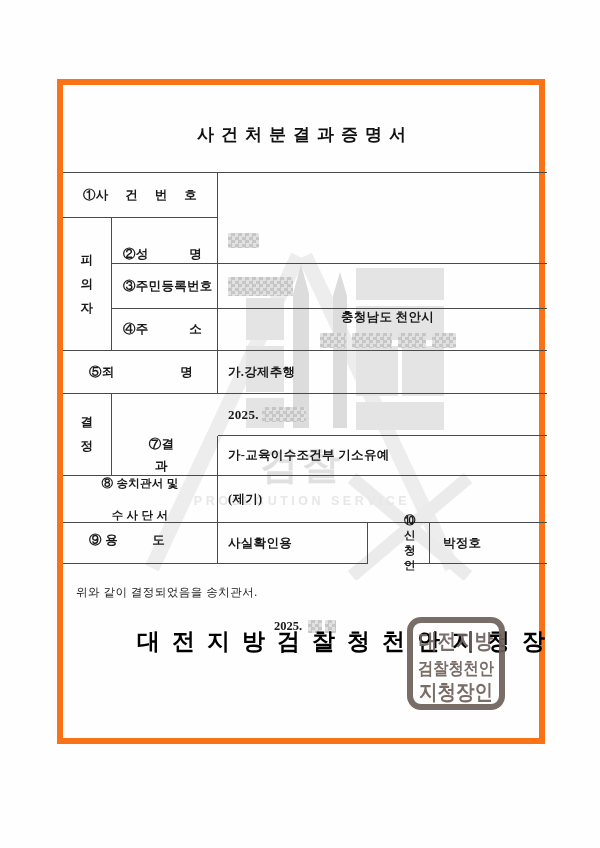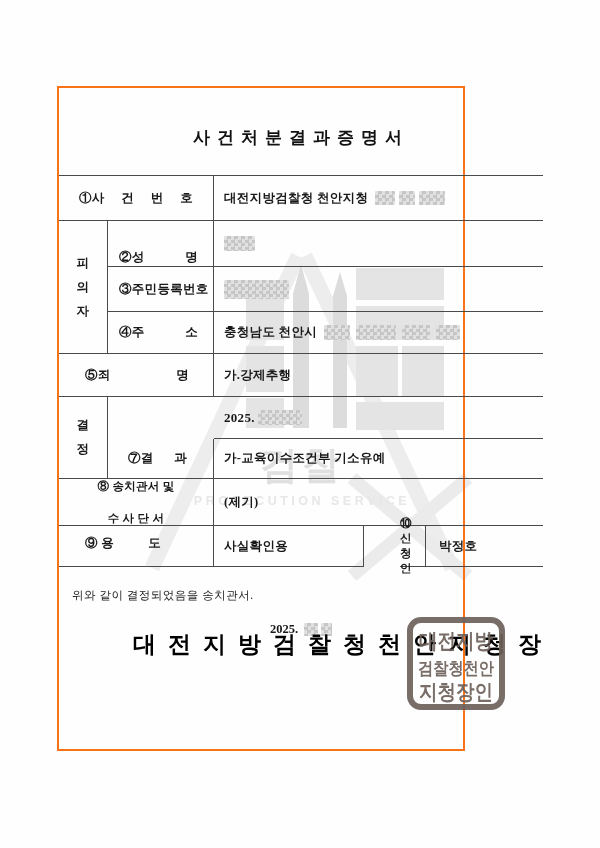--- a/index.html
+++ b/index.html
@@ -9,22 +9,22 @@
     position:relative; width:600px; height:848px; background:#fefefe;
     overflow:hidden;
   }
 
   
   .wm { position:absolute; left:128px; top:246px; width:348px; height:334px; z-index:0; }
   .wm text { font-family:"Liberation Sans","DejaVu Sans",sans-serif; font-weight:bold; }
 
   
   .frame {
-    position:absolute; left:57px; top:86px; width:408px; height:665px;
-    border:2px solid #f97316; z-index:1; background:transparent;
+    position:absolute; left:57px; top:79px; width:488px; height:665px;
+    border:6px solid #f97316; z-index:1; background:transparent;
   }
 
   
   .tbl {
     position:absolute; left:0; top:0; width:484px; height:479px;
     display:grid;
     grid-template-columns:49px 106px 150px 62px 117px;
     grid-template-rows:88px 45px 46px 45px 42px 43px 42px 40px 47px 41px;
   }
   .cell { position:relative; display:flex; align-items:center; font-size:12.5px; font-weight:600; letter-spacing:0.3px; }
@@ -100,28 +100,20 @@
       <div class="cell title-cell bb">
         <span class="doc-title">사건처분결과증명서</span>
       </div>
 
       <div class="cell lab spread br bb" style="grid-column:1/3;grid-row:2;padding:0 20px;">
         <span>①사</span>
         <span>건</span>
         <span>번</span>
         <span>호</span>
       </div>
-      <div class="cell val bb" style="grid-column:3/6;grid-row:2;">
-        <span>대전지방검찰청 천안지청</span>
-        <span class="pxrow">
-          <span class="px" style="width:20px;height:14px;"></span>
-          <span class="px" style="width:16px;height:14px;"></span>
-          <span class="px" style="width:26px;height:14px;"></span>
-        </span>
-      </div>
 
       <div class="cell vlab br bb" style="grid-column:1;grid-row:3/6;">
         <span>피</span>
         <span>의</span>
         <span>자</span>
       </div>
 
       <div class="cell lab spread br bb" style="grid-column:2;grid-row:3;padding:0 15px 0 11px;align-items:flex-end;">
         <span>②성</span>
         <span>명</span>
@@ -134,21 +126,21 @@
         <span>③주민등록번호</span>
       </div>
       <div class="cell val bb" style="grid-column:3/6;grid-row:4;">
         <span class="px" style="width:65px;height:19px;"></span>
       </div>
 
       <div class="cell lab spread br bb" style="grid-column:2;grid-row:5;padding:0 15px 0 11px;">
         <span>④주</span>
         <span>소</span>
       </div>
-      <div class="cell val bb" style="grid-column:3/6;grid-row:5;">
+      <div class="cell val bb" style="grid-column:3/6;grid-row:5;flex-direction:column;">
         <span>충청남도 천안시</span>
         <span class="pxrow" style="gap:6px;">
           <span class="px" style="width:26px;height:15px;"></span>
           <span class="px" style="width:40px;height:15px;"></span>
           <span class="px" style="width:28px;height:15px;"></span>
           <span class="px" style="width:24px;height:15px;"></span>
         </span>
       </div>
 
       <div class="cell lab spread br bb" style="grid-column:1/3;grid-row:6;padding:0 24px 0 26px;">
@@ -162,21 +154,21 @@
       <div class="cell vlab br bb" style="grid-column:1;grid-row:7/9;">
         <span>결</span>
         <span>정</span>
       </div>
 
       <div class="cell val bb" style="grid-column:3/6;grid-row:7;gap:3px;">
         <span style="font-size:13px;">2025.</span>
         <span class="px" style="width:44px;height:15px;"></span>
       </div>
 
-      <div class="cell lab spread br bb" style="grid-column:2;grid-row:8;padding:0 26px 0 20px;">
+      <div class="cell lab spread br bb" style="grid-column:2;grid-row:8;padding:0 26px 0 20px;flex-direction:column;">
         <span>⑦결</span>
         <span>과</span>
       </div>
       <div class="cell val bb" style="grid-column:3/6;grid-row:8;">
         <span>가-교육이수조건부 기소유예</span>
       </div>
 
       <div class="cell two-line br bb" style="grid-column:1/3;grid-row:9;">
         <span>⑧ 송치관서 및</span>
         <span>수 사 단 서</span>

